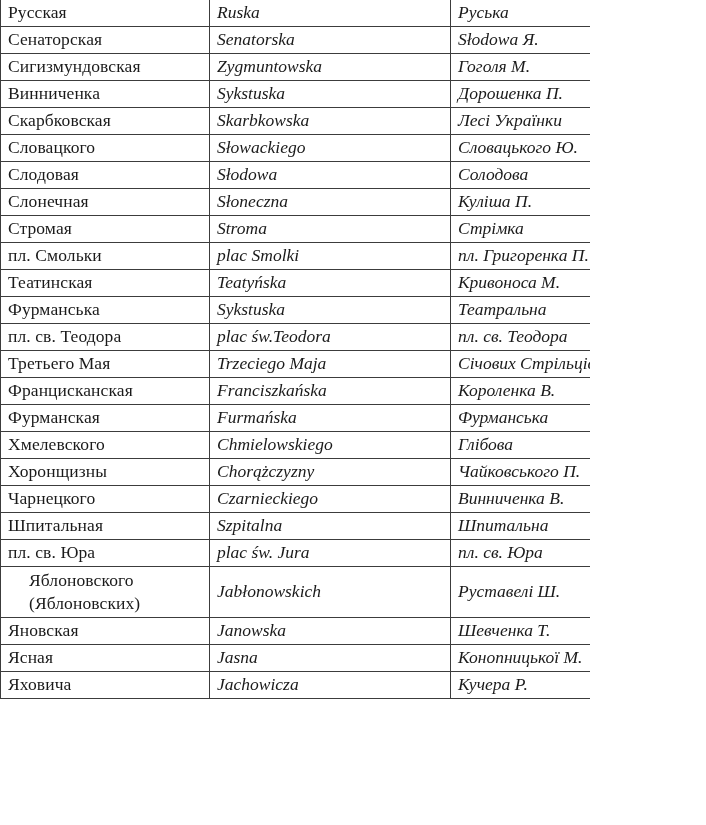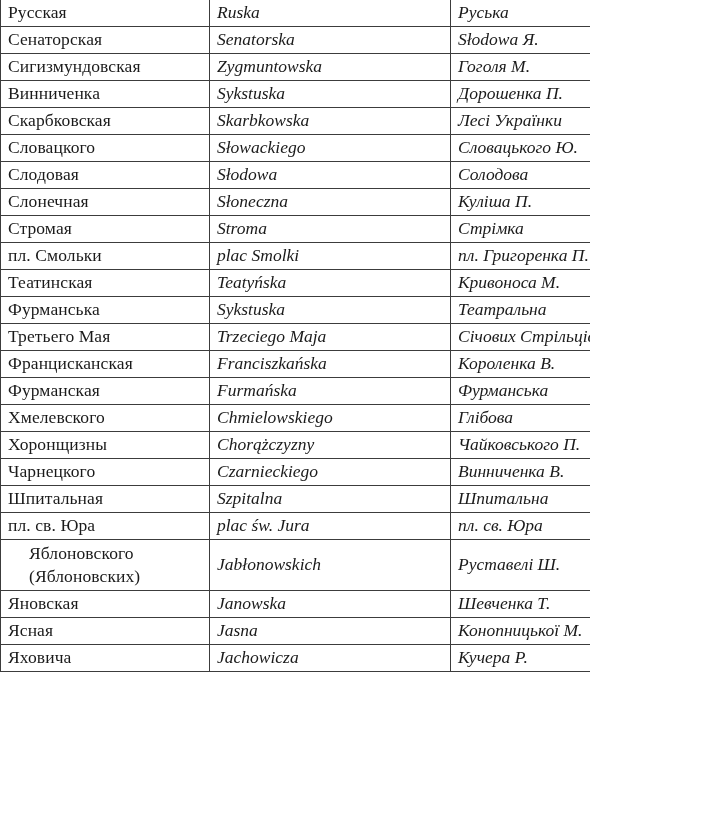--- a/index.html
+++ b/index.html
@@ -135,20 +135,25 @@
           <td class="cell-ru">Театинская</td>
           <td class="cell-pl">Teatyńska</td>
           <td class="cell-ua">Кривоноса М.</td>
         </tr>
         <tr>
           <td class="cell-ru">Фурманська</td>
           <td class="cell-pl">Sykstuska</td>
           <td class="cell-ua">Театральна</td>
         </tr>
         <tr>
+          <td class="cell-ru">пл. св. Теодора</td>
+          <td class="cell-pl">plac św.Teodora</td>
+          <td class="cell-ua">пл. св. Теодора</td>
+        </tr>
+        <tr>
           <td class="cell-ru">Третьего Мая</td>
           <td class="cell-pl">Trzeciego Maja</td>
           <td class="cell-ua">Січових Стрільців</td>
         </tr>
         <tr>
           <td class="cell-ru">Францисканская</td>
           <td class="cell-pl">Franciszkańska</td>
           <td class="cell-ua">Короленка В.</td>
         </tr>
         <tr>

